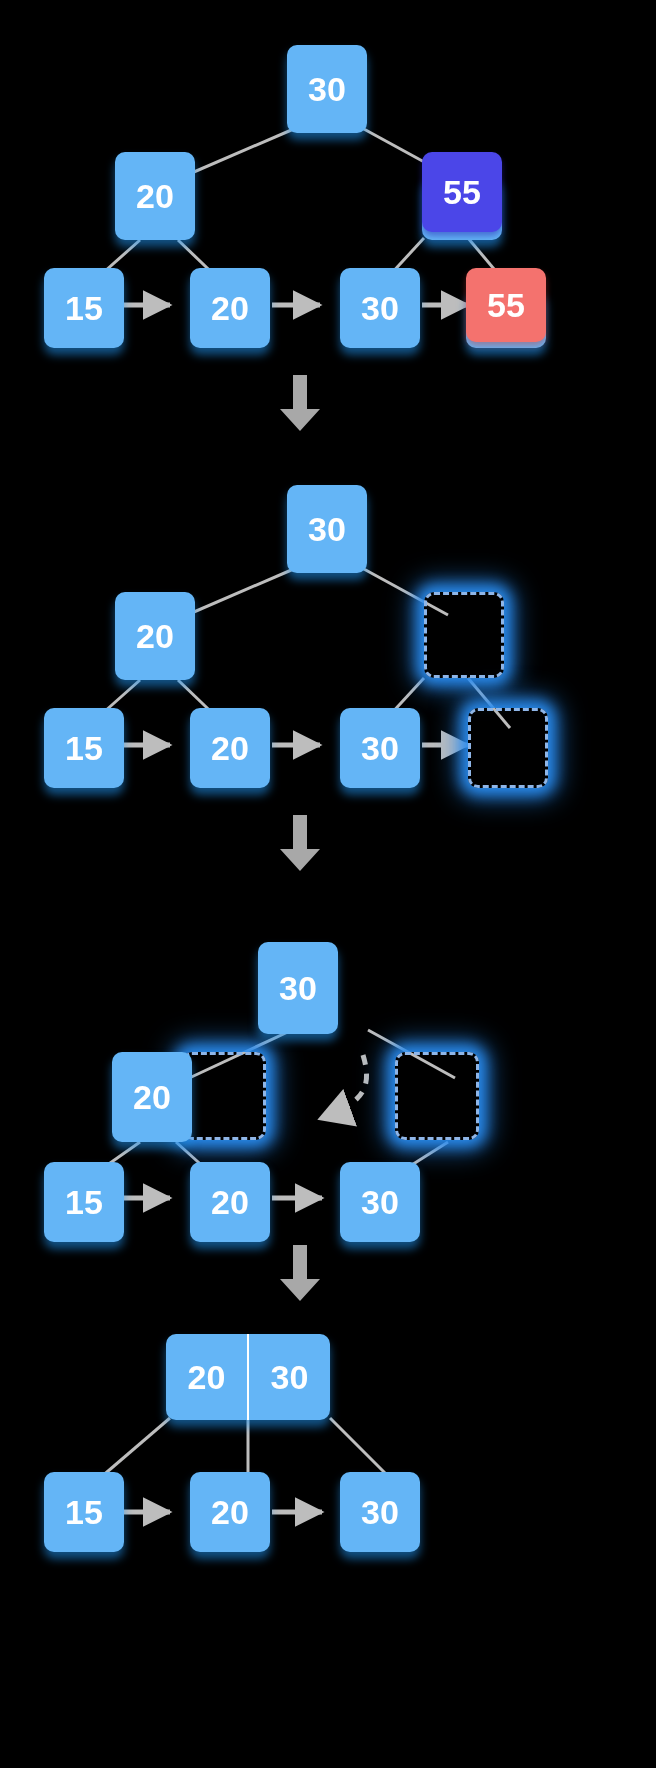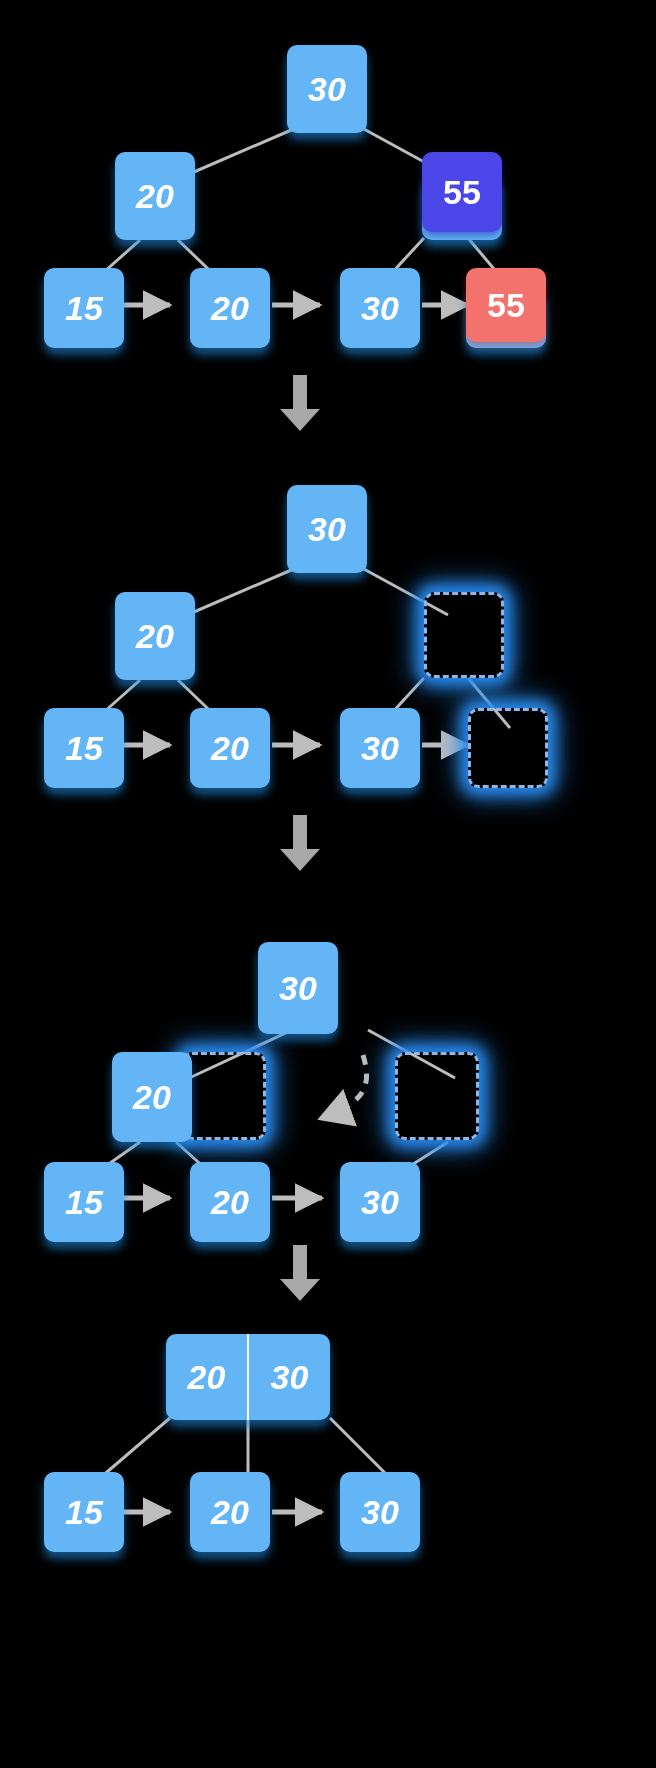--- a/index.html
+++ b/index.html
@@ -19,21 +19,20 @@
     font-weight:bold;
     font-size:34px;
     line-height:1;
     letter-spacing:0px;
     z-index:3;
     box-sizing:border-box;
   }
   .node.blue{
     background:#64b5f6;
     box-shadow:0 7px 10px rgba(33,150,243,0.55);
-    font-style:italic;
   }
   .node.purple{
     background:#4b46e8;
     box-shadow:0 4px 6px rgba(40,40,180,0.5);
   }
   .node.red{
     background:#f4726e;
     box-shadow:0 4px 6px rgba(200,60,60,0.45);
   }
   

